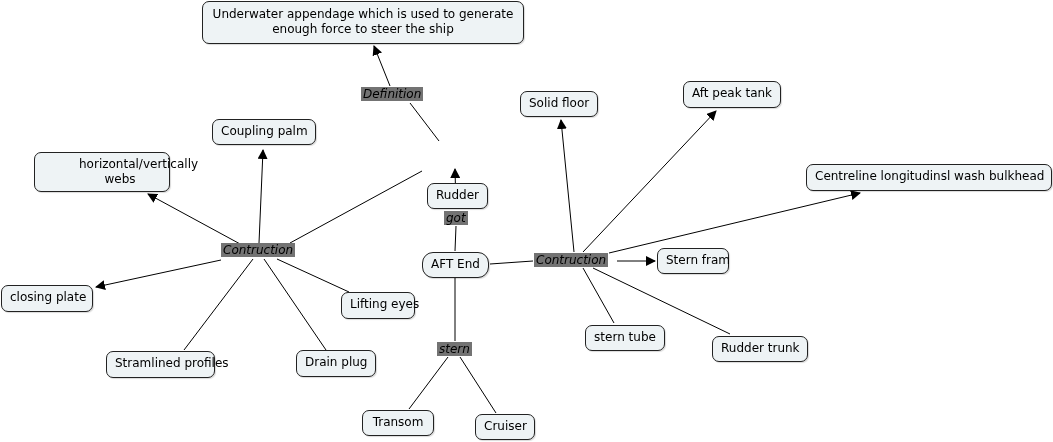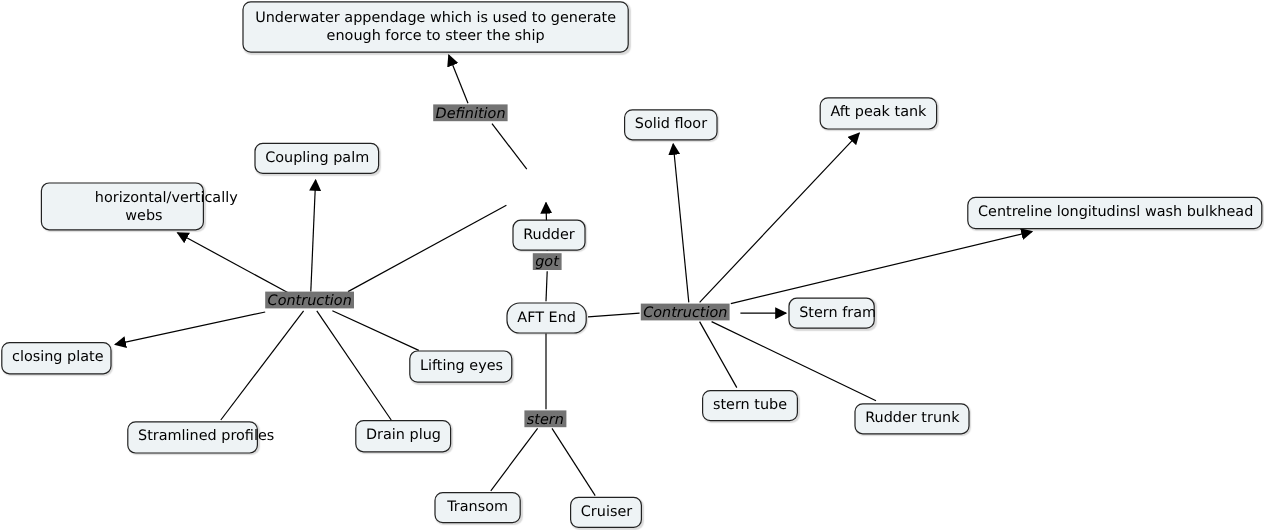--- a/index.html
+++ b/index.html
@@ -70,21 +70,21 @@
 </div>
 <div class="node" style="left:1px; top:285px; width:92px; height:27px;">
   <span>closing plate</span>
 </div>
 <div class="node" style="left:106px; top:351px; width:109px; height:27px;">
   <span>Stramlined profiles</span>
 </div>
 <div class="node" style="left:296px; top:350px; width:80px; height:27px;">
   <span>Drain plug</span>
 </div>
-<div class="node" style="left:341px; top:292px; width:86px; height:27px;">
+<div class="node" style="left:341px; top:292px; width:74px; height:27px;">
   <span>Lifting eyes</span>
 </div>
 <div class="node" style="left:520px; top:91px; width:78px; height:26px;">
   <span>Solid floor</span>
 </div>
 <div class="node" style="left:683px; top:81px; width:98px; height:27px;">
   <span>Aft peak tank</span>
 </div>
 <div class="node" style="left:806px; top:164px; width:246px; height:27px;">
   <span>Centreline longitudinsl wash bulkhead</span>

